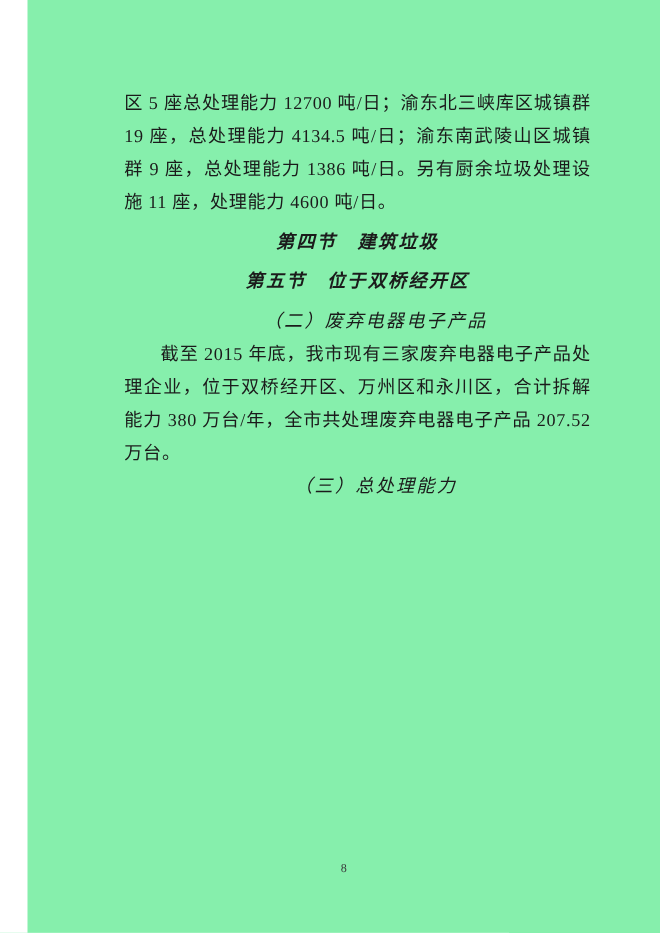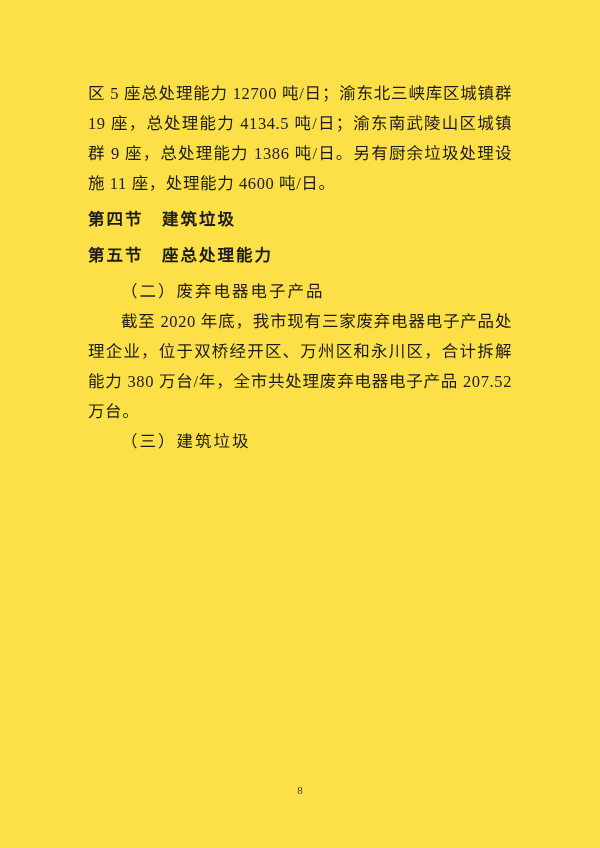--- a/index.html
+++ b/index.html
@@ -7,40 +7,43 @@
   body {
     background: #ffffff;
     color: #1b1b1b;
     font-family: "Liberation Serif", "DejaVu Serif", serif;
     position: relative;
     overflow: hidden;
   }
   .page {
     position: absolute;
     inset: 0;
-    background: #fde047;
+    background: #86efac;
+    margin-left: 25px;
   }
   .content {
     position: absolute;
     left: 88px;
     top: 79px;
     width: 424px;
   }
   .body-paragraph {
     font-size: 16.5px;
     line-height: 30px;
     text-align: justify;
     text-justify: inter-character;
     letter-spacing: 0.6px;
   }
   .body-paragraph.indent {
     text-indent: 2em;
   }
   .kai {
+    font-style: italic;           
     letter-spacing: 2px;
+    text-align: center;
   }
   .section-heading {
     font-size: 16.5px;
     line-height: 30px;
     font-weight: 600;
     margin: 6px 0;
   }
   .sub-heading {
     font-size: 16.5px;
     line-height: 30px;
@@ -62,26 +65,26 @@
 <body>
 
 <div class="page">
   <div class="content">
 
     <p class="body-paragraph">区 5 座总处理能力 12700 吨/日；渝东北三峡库区城镇群 19 座，总处理能力 4134.5 吨/日；渝东南武陵山区城镇群 9 座，总处理能力 1386 吨/日。另有厨余垃圾处理设施 11 座，处理能力 4600 吨/日。</p>
 
     <h2 class="section-heading kai">第四节　建筑垃圾</h2>
 
 
-    <h2 class="section-heading kai">第五节　座总处理能力</h2>
+    <h2 class="section-heading kai">第五节　位于双桥经开区</h2>
 
 
 
     <h3 class="sub-heading kai">（二）废弃电器电子产品</h3>
 
-    <p class="body-paragraph indent">截至 2020 年底，我市现有三家废弃电器电子产品处理企业，位于双桥经开区、万州区和永川区，合计拆解能力 380 万台/年，全市共处理废弃电器电子产品 207.52 万台。</p>
+    <p class="body-paragraph indent">截至 2015 年底，我市现有三家废弃电器电子产品处理企业，位于双桥经开区、万州区和永川区，合计拆解能力 380 万台/年，全市共处理废弃电器电子产品 207.52 万台。</p>
 
-    <h3 class="sub-heading kai">（三）建筑垃圾</h3>
+    <h3 class="sub-heading kai">（三）总处理能力</h3>
 
   </div>
 
   <div class="page-number">8</div>
 </div>
 
 </body></html>

